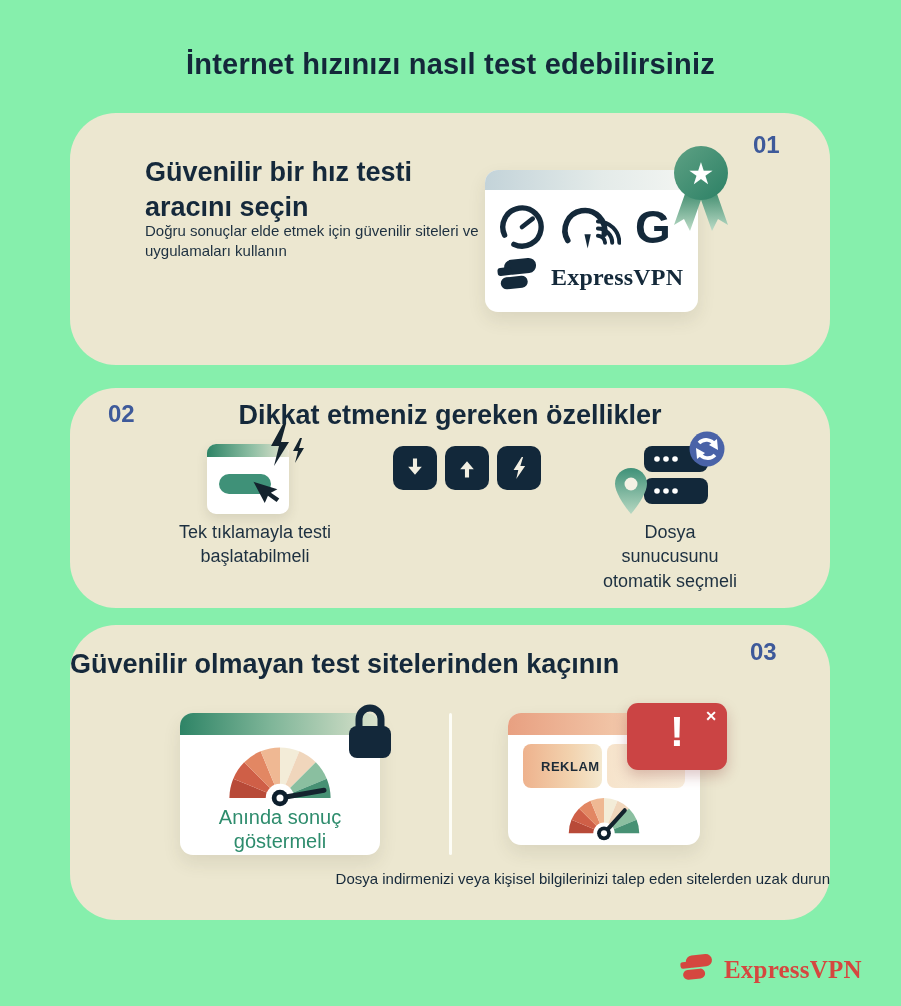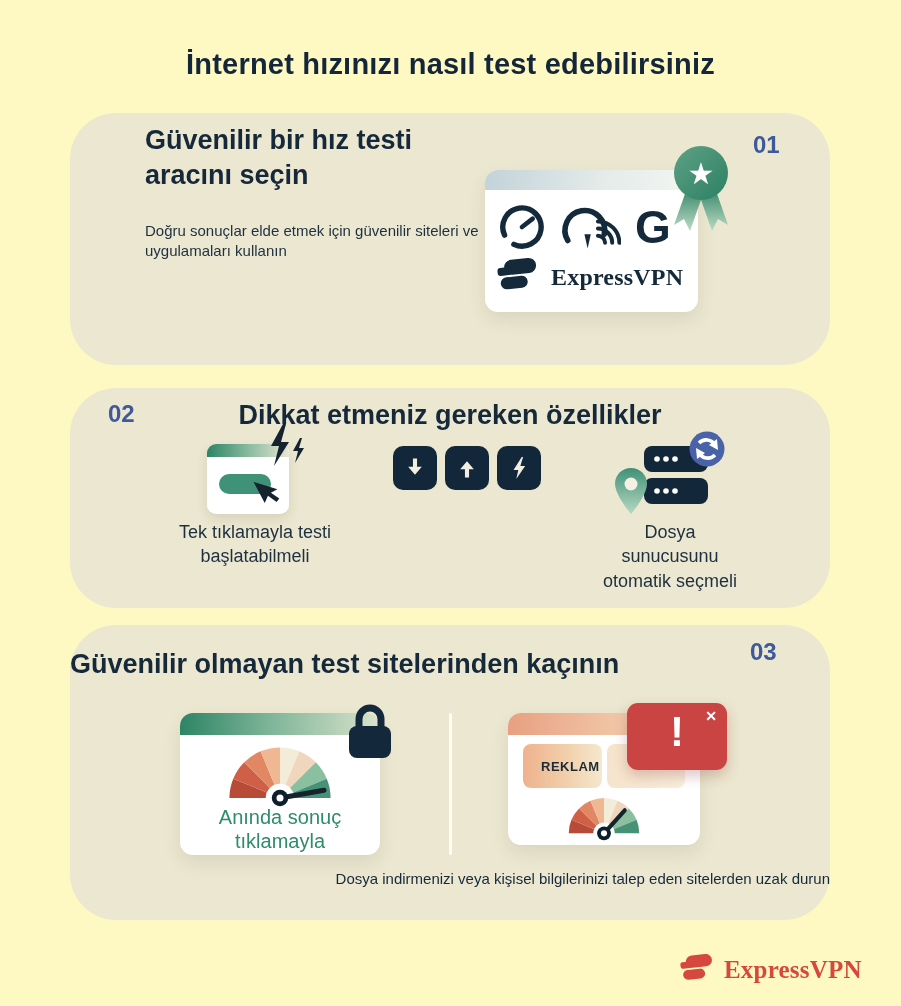--- a/index.html
+++ b/index.html
@@ -1,18 +1,18 @@
 <!DOCTYPE html>
 <html><head>
 <meta charset="utf-8">
 <style>
   * { margin:0; padding:0; box-sizing:border-box; }
   html,body { background:#ffffff; }
   .page {
-    position:relative; width:901px; height:1006px; background:#fef9c3;
+    position:relative; width:901px; height:1006px; background:#86efac;
     font-family:"Liberation Sans", sans-serif; overflow:hidden;
   }
   .title {
     position:absolute; top:48px; left:0; width:100%;
     text-align:center; font-size:29px; font-weight:700; color:#14273a;
     letter-spacing:.2px;
   }
   .card {
     position:absolute; left:70px; width:760px;
     background:#ece7d0; border-radius:46px;
@@ -21,21 +21,21 @@
   .card2 { top:388px; height:220px; }
   .card3 { top:625px; height:295px; }
   .step-num { position:absolute; font-size:24px; font-weight:700; color:#3e5a9a; }
   .card1 .step-num { left:683px; top:18px; }
   .card2 .step-num { left:38px;  top:12px; }
   .card3 .step-num { left:680px; top:13px; }
 
   .card-h {
     font-size:27px; font-weight:700; color:#15293b; line-height:1.28;
   }
-  .card1 .card-h { position:absolute; left:75px; top:10px; width:330px; }
+  .card1 .card-h { position:absolute; left:75px; top:42px; width:330px; }
   .card2 .card-h { position:absolute; left:0; top:10px; width:100%; text-align:center; }
   .card3 .card-h { position:absolute; left:0; top:22px; width:100%; }
 
   .card1 .card-p {
     position:absolute; left:75px; top:108px; width:345px;
     font-size:15px; color:#1d3040; line-height:1.35;
   }
 
   
   .window { position:absolute; background:#ffffff; border-radius:13px;
@@ -284,21 +284,21 @@
           <path d="M50 50 L50 4 A46 46 0 0 1 67.6 7.5 Z" fill="#f3ecd8"></path>
           <path d="M50 50 L67.6 7.5 A46 46 0 0 1 82.5 17.5 Z" fill="#f0d6bc"></path>
           <path d="M50 50 L82.5 17.5 A46 46 0 0 1 92.5 32.4 Z" fill="#8abfa0"></path>
           <path d="M50 50 L92.5 32.4 A46 46 0 0 1 96 50 Z" fill="#479174"></path>
           <circle cx="50" cy="50" r="13" fill="#ffffff"></circle>
           <path d="M50 50 L90 43" stroke="#14232e" stroke-width="4.5" stroke-linecap="round"></path>
           <circle cx="50" cy="50" r="7.5" fill="#0d1f2d"></circle>
           <circle cx="50" cy="50" r="3.2" fill="#ffffff"></circle>
         </svg>
       </div>
-      <div class="gauge-caption">Anında sonuç tıklamayla</div>
+      <div class="gauge-caption">Anında sonuç göstermeli</div>
     </div>
     <div class="lock">
       <svg width="54" height="64" viewBox="0 0 54 64">
         <path d="M16 28 v-8 a11 11 0 0 1 22 0 v8" fill="none" stroke="#13283a" stroke-width="7"></path>
         <rect x="6" y="27" width="42" height="32" rx="8" fill="#13283a"></rect>
       </svg>
     </div>
 
     <div class="divider"></div>
 

